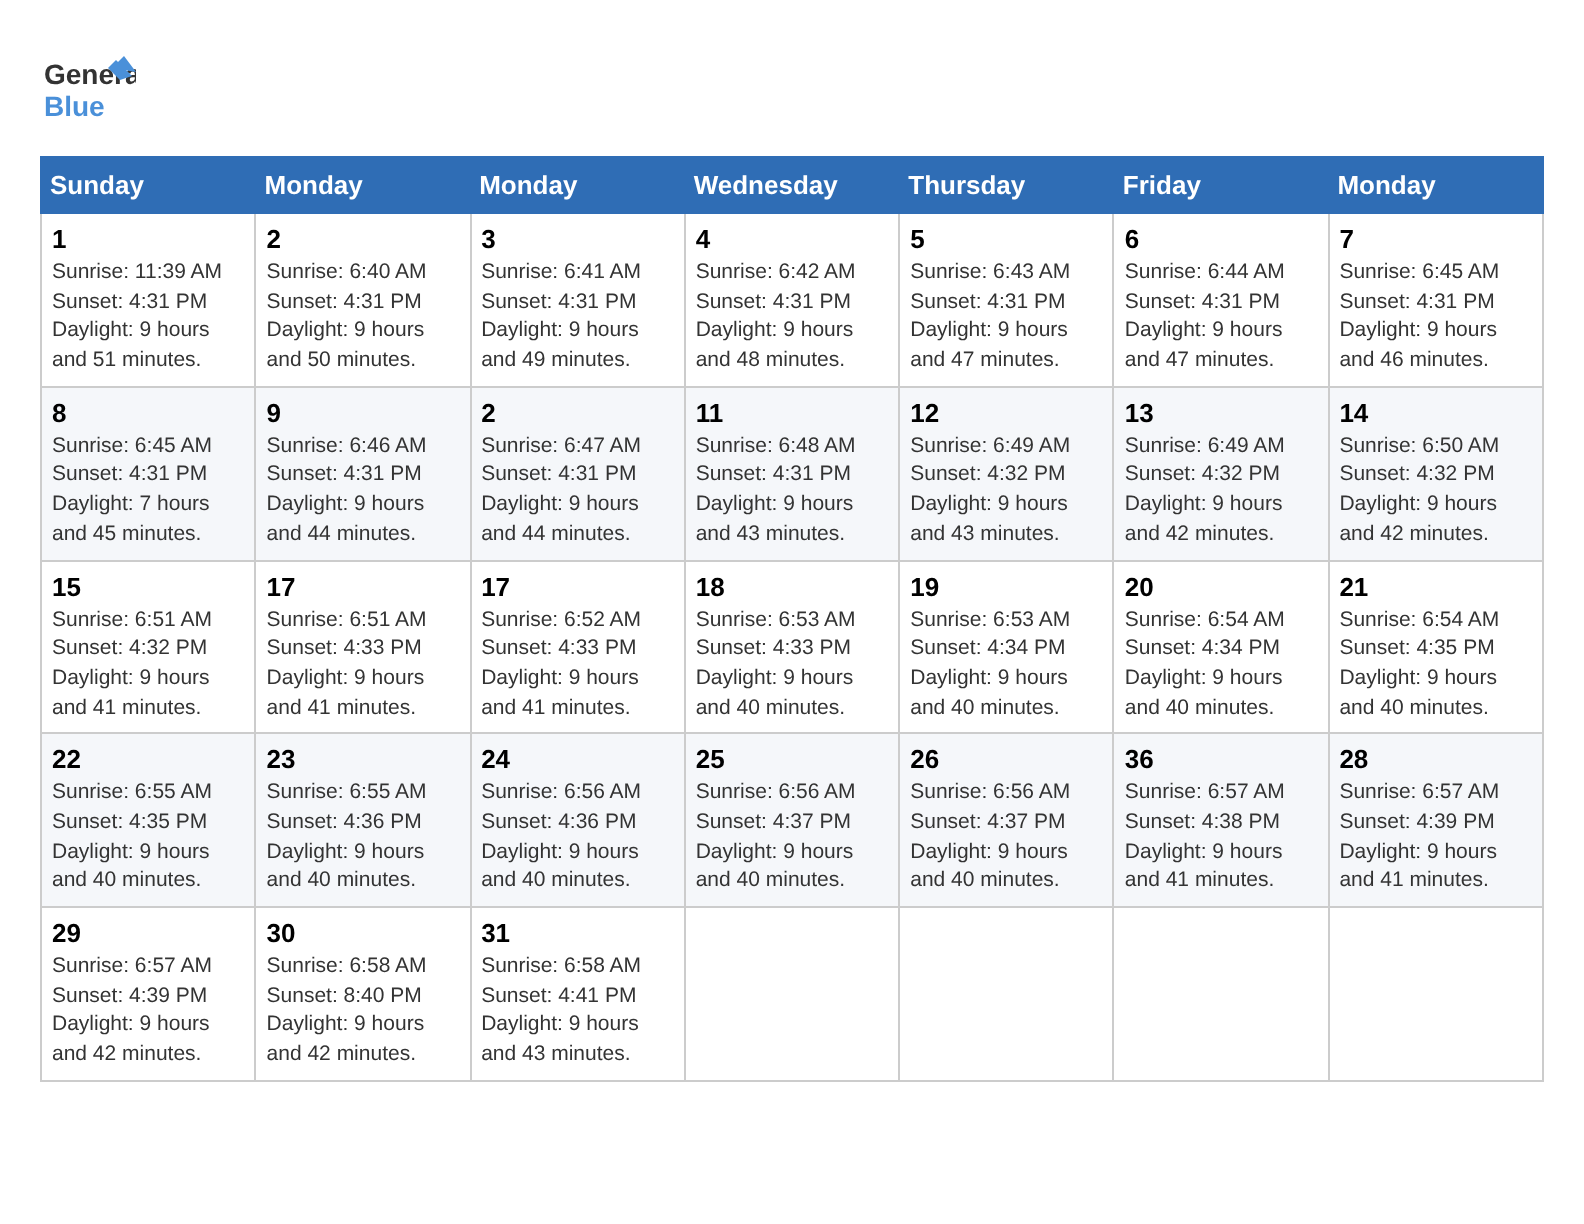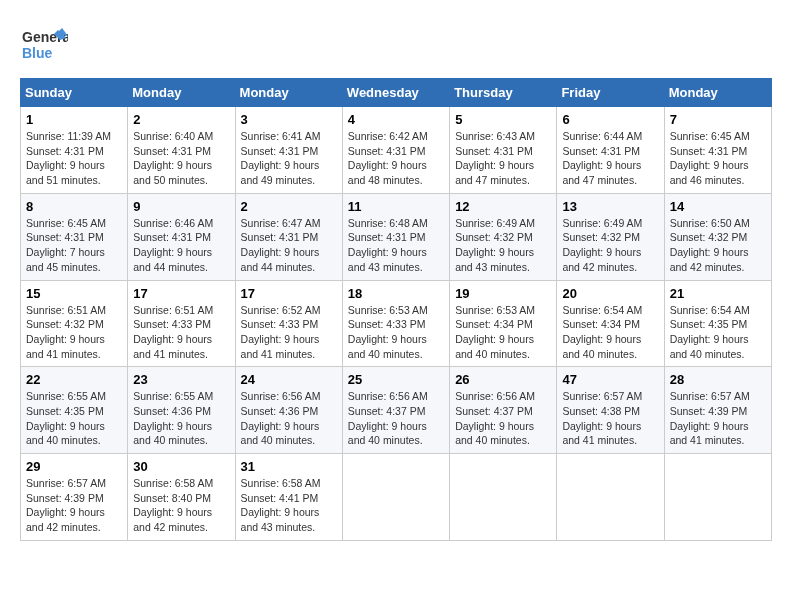--- a/index.html
+++ b/index.html
@@ -315,21 +315,21 @@
       </td>
         <td>
         <span class="day-num">26</span>
         <div class="day-info">
           <span>Sunrise: 6:56 AM</span><br>
           <span>Sunset: 4:37 PM</span><br>
           <span>Daylight: 9 hours and 40 minutes.</span>
         </div>
       </td>
         <td>
-        <span class="day-num">47</span>
+        <span class="day-num">36</span>
         <div class="day-info">
           <span>Sunrise: 6:57 AM</span><br>
           <span>Sunset: 4:38 PM</span><br>
           <span>Daylight: 9 hours and 41 minutes.</span>
         </div>
       </td>
         <td>
         <span class="day-num">28</span>
         <div class="day-info">
           <span>Sunrise: 6:57 AM</span><br>

